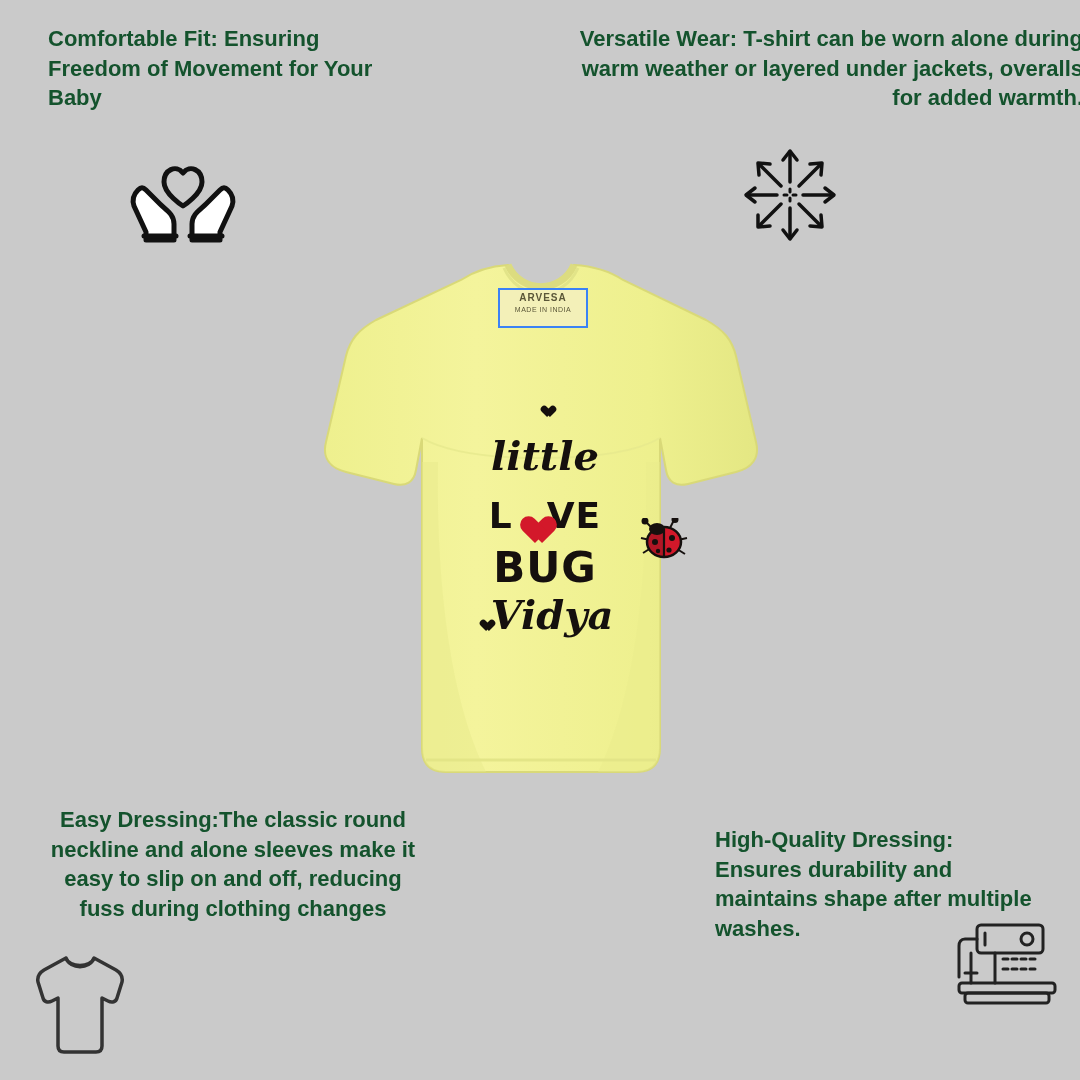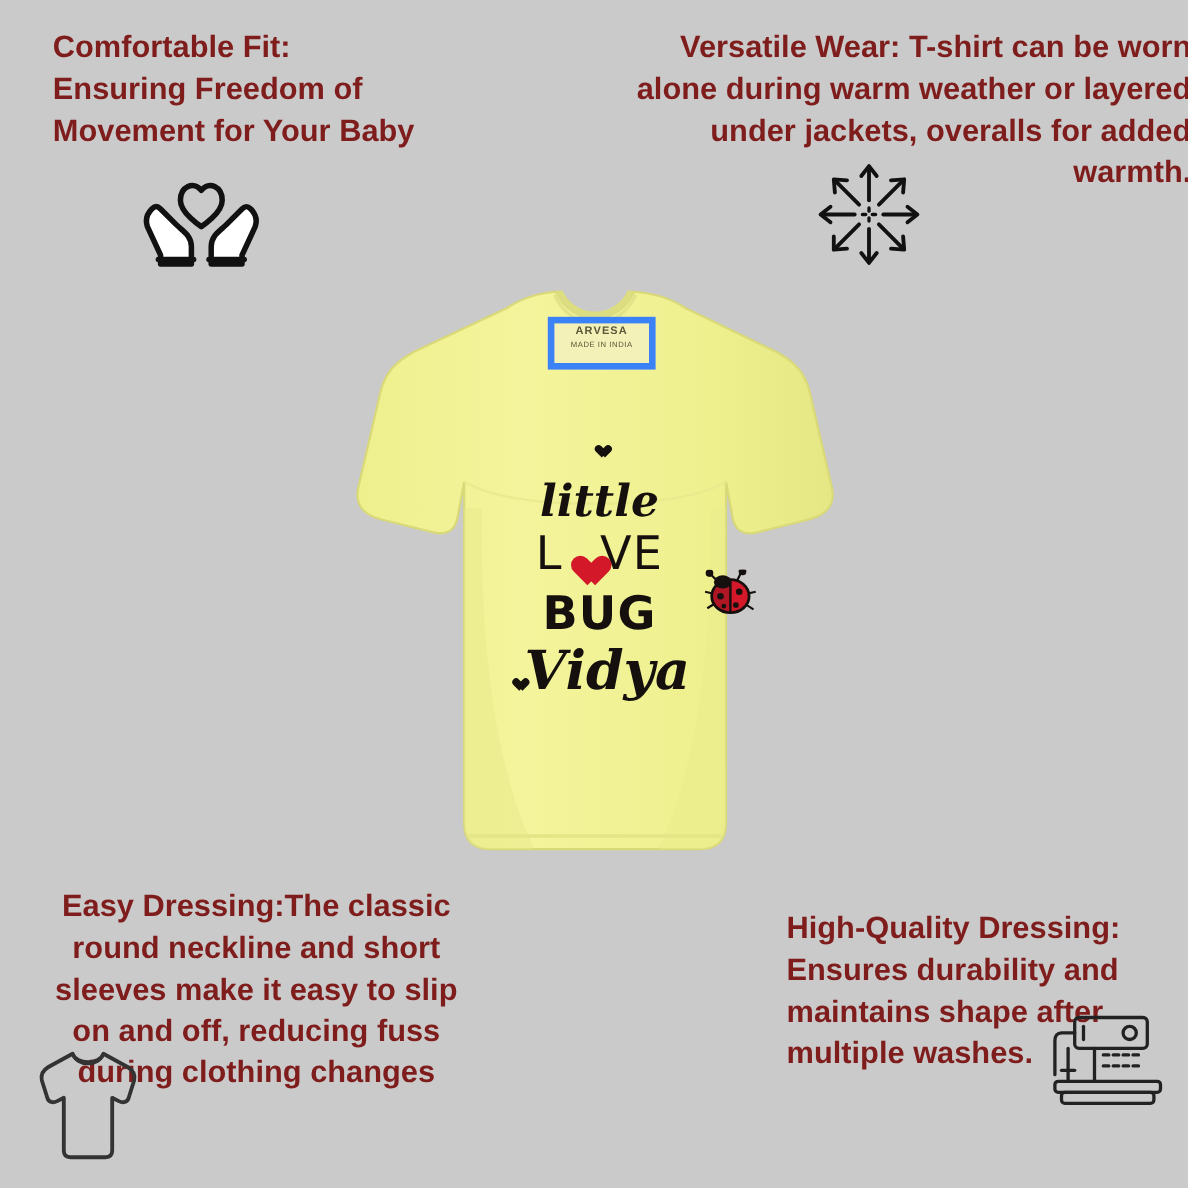--- a/index.html
+++ b/index.html
@@ -14,23 +14,23 @@
     background: #cacaca;
     overflow: hidden;
     font-family: "Liberation Sans", sans-serif;
     color: #111;
   }
 
   
   .feature {
     position: absolute;
     font-weight: bold;
-    font-size: 28px;
+    font-size: 22px;
     line-height: 1.35;
-    color: #7f1d1d;
+    color: #14532d;
     white-space: pre-line;
   }
   #feat-comfort {
     left: 48px;
     top: 24px;
     width: 330px;
     text-align: left;
   }
   #feat-versatile {
     left: 578px;
@@ -81,36 +81,36 @@
     font-family: "DejaVu Serif", serif;
     font-style: italic;
     font-weight: bold;
     color: #15100e;
   }
   #print-line1 { font-size: 44px; letter-spacing: -1px; }
   #print-line2 { font-size: 40px; margin-top: 14px; }
   #print-line3 {
     font-family: "DejaVu Sans", sans-serif;
     font-style: normal;
-    font-weight: normal;
-    font-size: 42px;
+    font-weight: bold;
+    font-size: 36px;
     letter-spacing: 1px;
-    margin-top: 6px;
+    margin-top: 22px;
     color: #15100e;
   }
   #print-line4 {
     font-family: "DejaVu Sans", sans-serif;
     font-style: normal;
     font-weight: bold;
     font-size: 42px;
     letter-spacing: 1px;
     margin-top: 13px;
     color: #15100e;
   }
-  #print-line5 { font-size: 49px; margin-top: 6px; }
+  #print-line5 { font-size: 40px; margin-top: 6px; }
 
   .heart-o {
     display: inline-block;
     position: relative;
     width: 34px;
     height: 30px;
     vertical-align: -4px;
   }
   .heart-o::before,
   .heart-o::after {
@@ -145,21 +145,21 @@
   #ladybug { position: absolute; left: 640px; top: 518px; }
 
   
   #neck-tag {
     position: absolute;
     left: 498px;
     top: 288px;
     width: 86px;
     height: 36px;
     background: #f3f0b8;
-    border: 6px solid #3b82f6;
+    border: 2px solid #3b82f6;
     text-align: center;
     font-size: 9px;
     line-height: 1.5;
     color: #5a5638;
   }
   #neck-tag .brand { font-weight: bold; letter-spacing: 1px; font-size: 10px; }
   #neck-tag .made { font-size: 7px; letter-spacing: 0.5px; }
 </style>
 </head>
 <body>
@@ -291,21 +291,21 @@
       <path d="M24 9 A17 15 0 0 0 24 39" fill="#15100e" opacity="0.18"></path>
       <ellipse cx="17" cy="11" rx="8" ry="6" fill="#15100e"></ellipse>
       <line x1="24" y1="11" x2="24" y2="39" stroke="#15100e" stroke-width="2.2"></line>
       <circle cx="15" cy="24" r="3" fill="#15100e"></circle>
       <circle cx="32" cy="20" r="3" fill="#15100e"></circle>
       <circle cx="29" cy="32" r="2.6" fill="#15100e"></circle>
       <circle cx="18" cy="33" r="2.2" fill="#15100e"></circle>
     </svg>
   </div>
 
-  <div class="feature" id="feat-easy">Easy Dressing:The classic round neckline and short sleeves make it easy to slip on and off, reducing fuss during clothing changes</div>
+  <div class="feature" id="feat-easy">Easy Dressing:The classic round neckline and alone sleeves make it easy to slip on and off, reducing fuss during clothing changes</div>
 
   <div class="icon" id="icon-tshirt">
     <svg width="100" height="105" viewBox="0 0 100 105" fill="none" stroke="#333" stroke-width="3.5" stroke-linejoin="round">
       <path d="M36 8 L14 20 C9 23, 7 27, 8 32 L13 48 C14 52, 18 53, 22 51 L28 48 L28 96 C28 100, 30 102, 34 102 L66 102 C70 102, 72 100, 72 96 L72 48 L78 51 C82 53, 86 52, 87 48 L92 32 C93 27, 91 23, 86 20 L64 8 C61 18, 39 18, 36 8 Z"></path>
       <path d="M36 8 C40 20, 60 20, 64 8" stroke-width="3"></path>
     </svg>
   </div>
 
   <div class="feature" id="feat-stitch">High-Quality Dressing: Ensures durability and maintains shape after multiple washes.</div>
 

